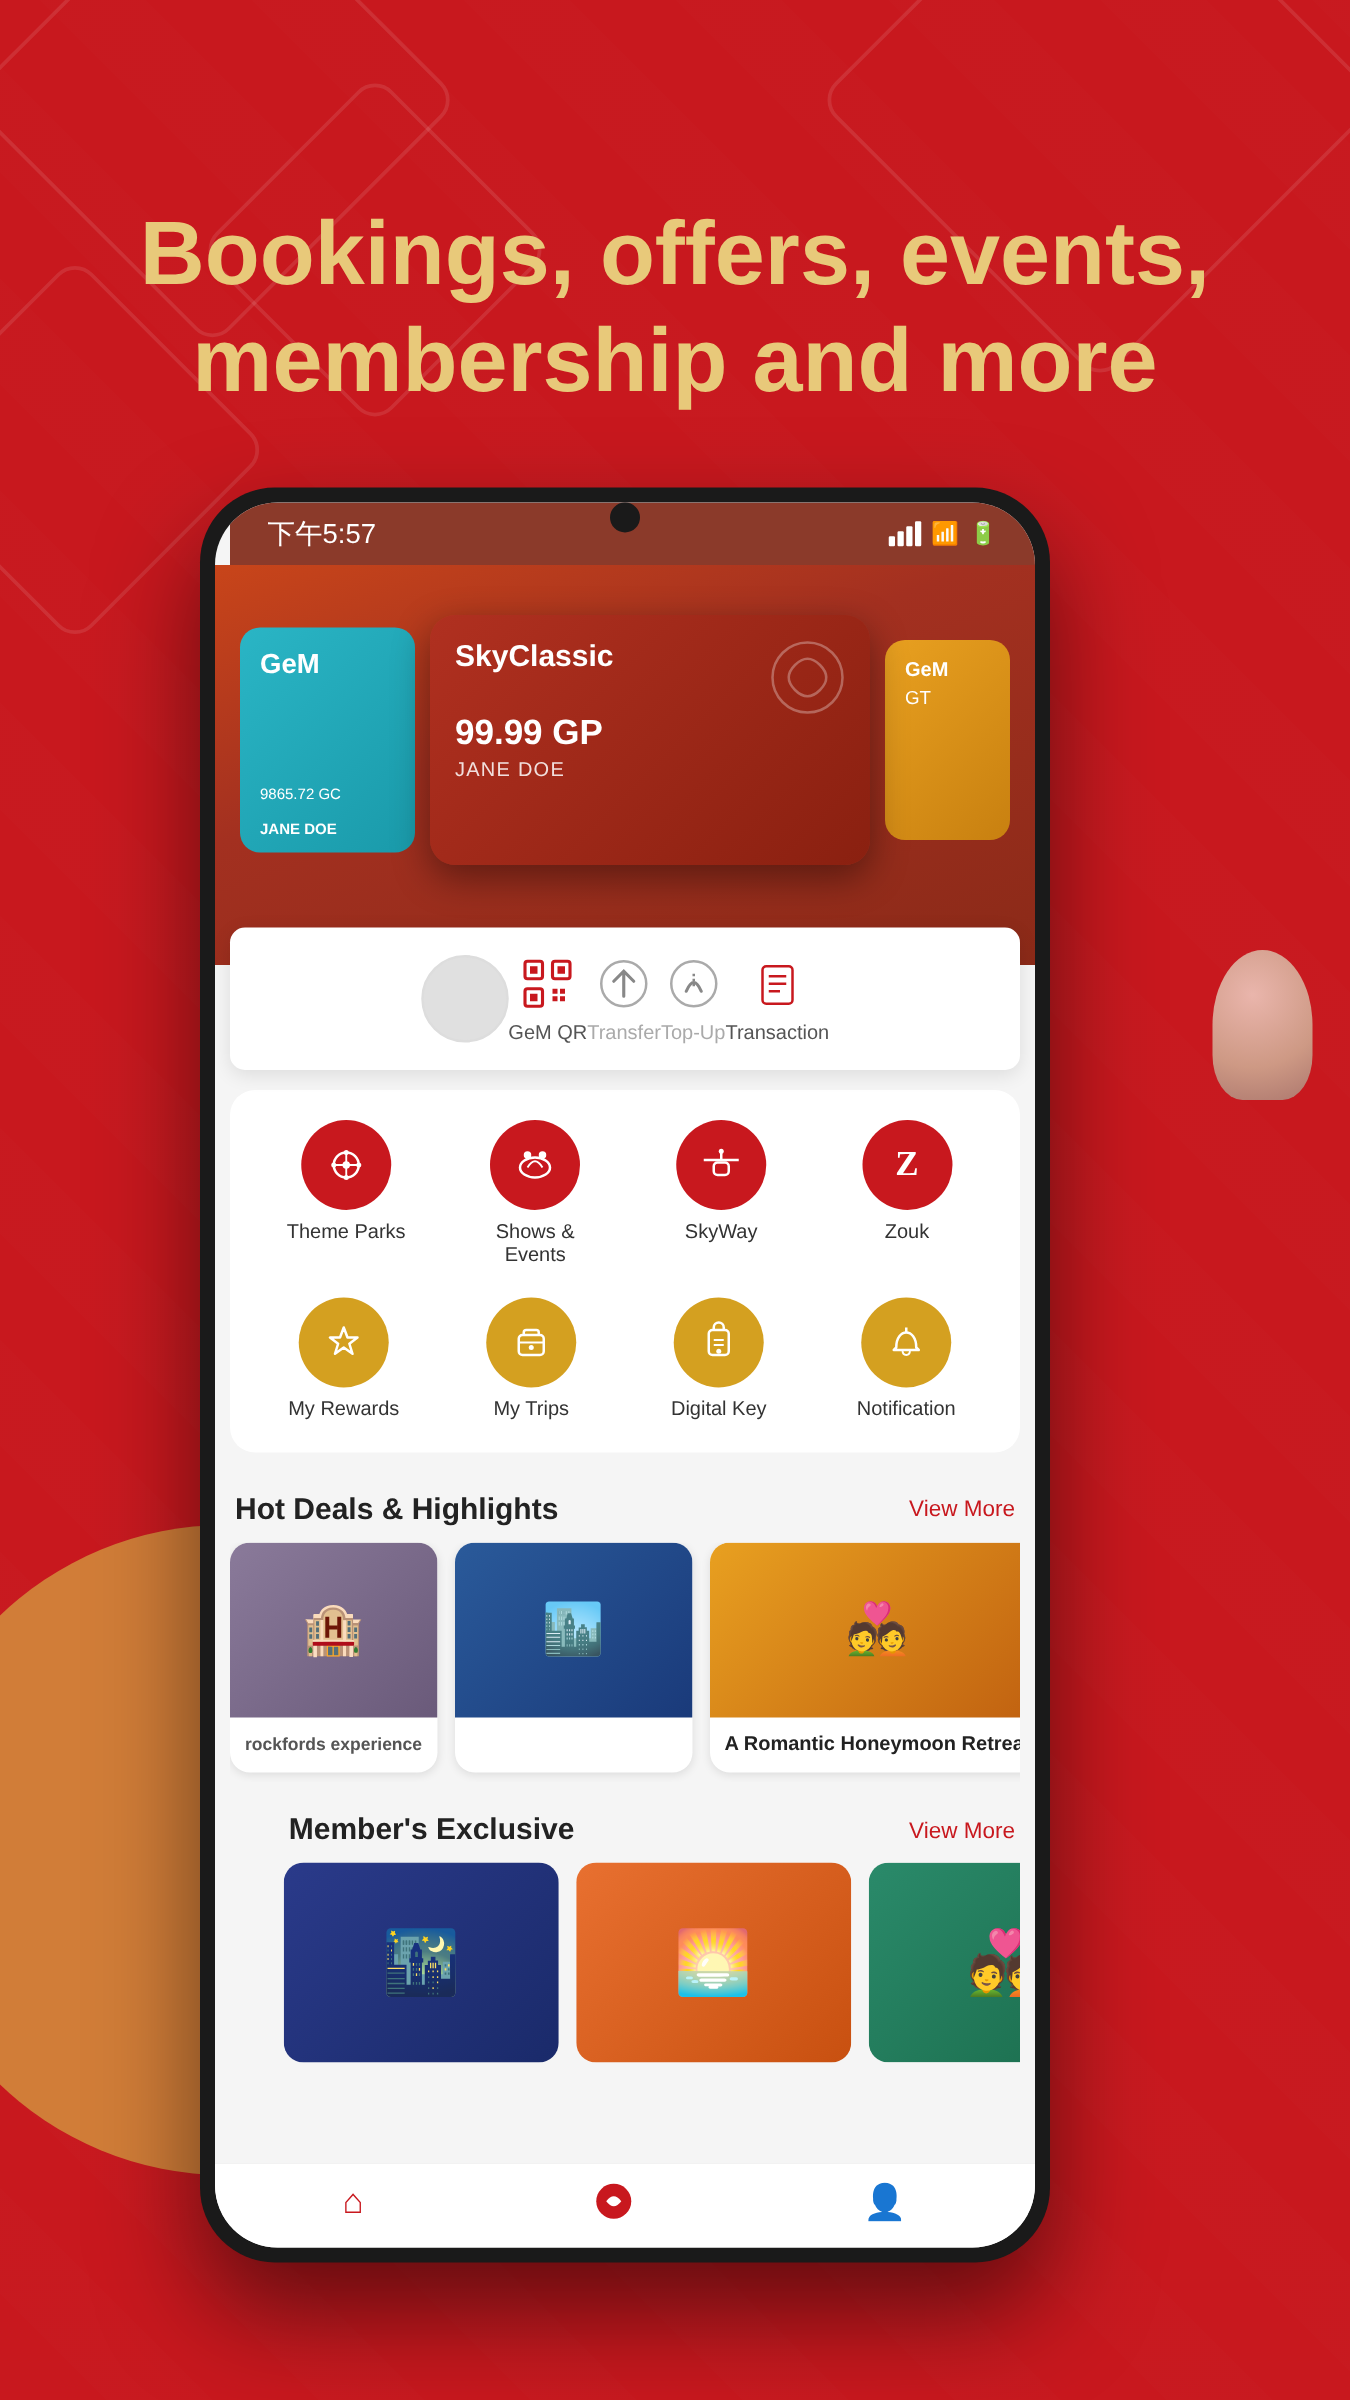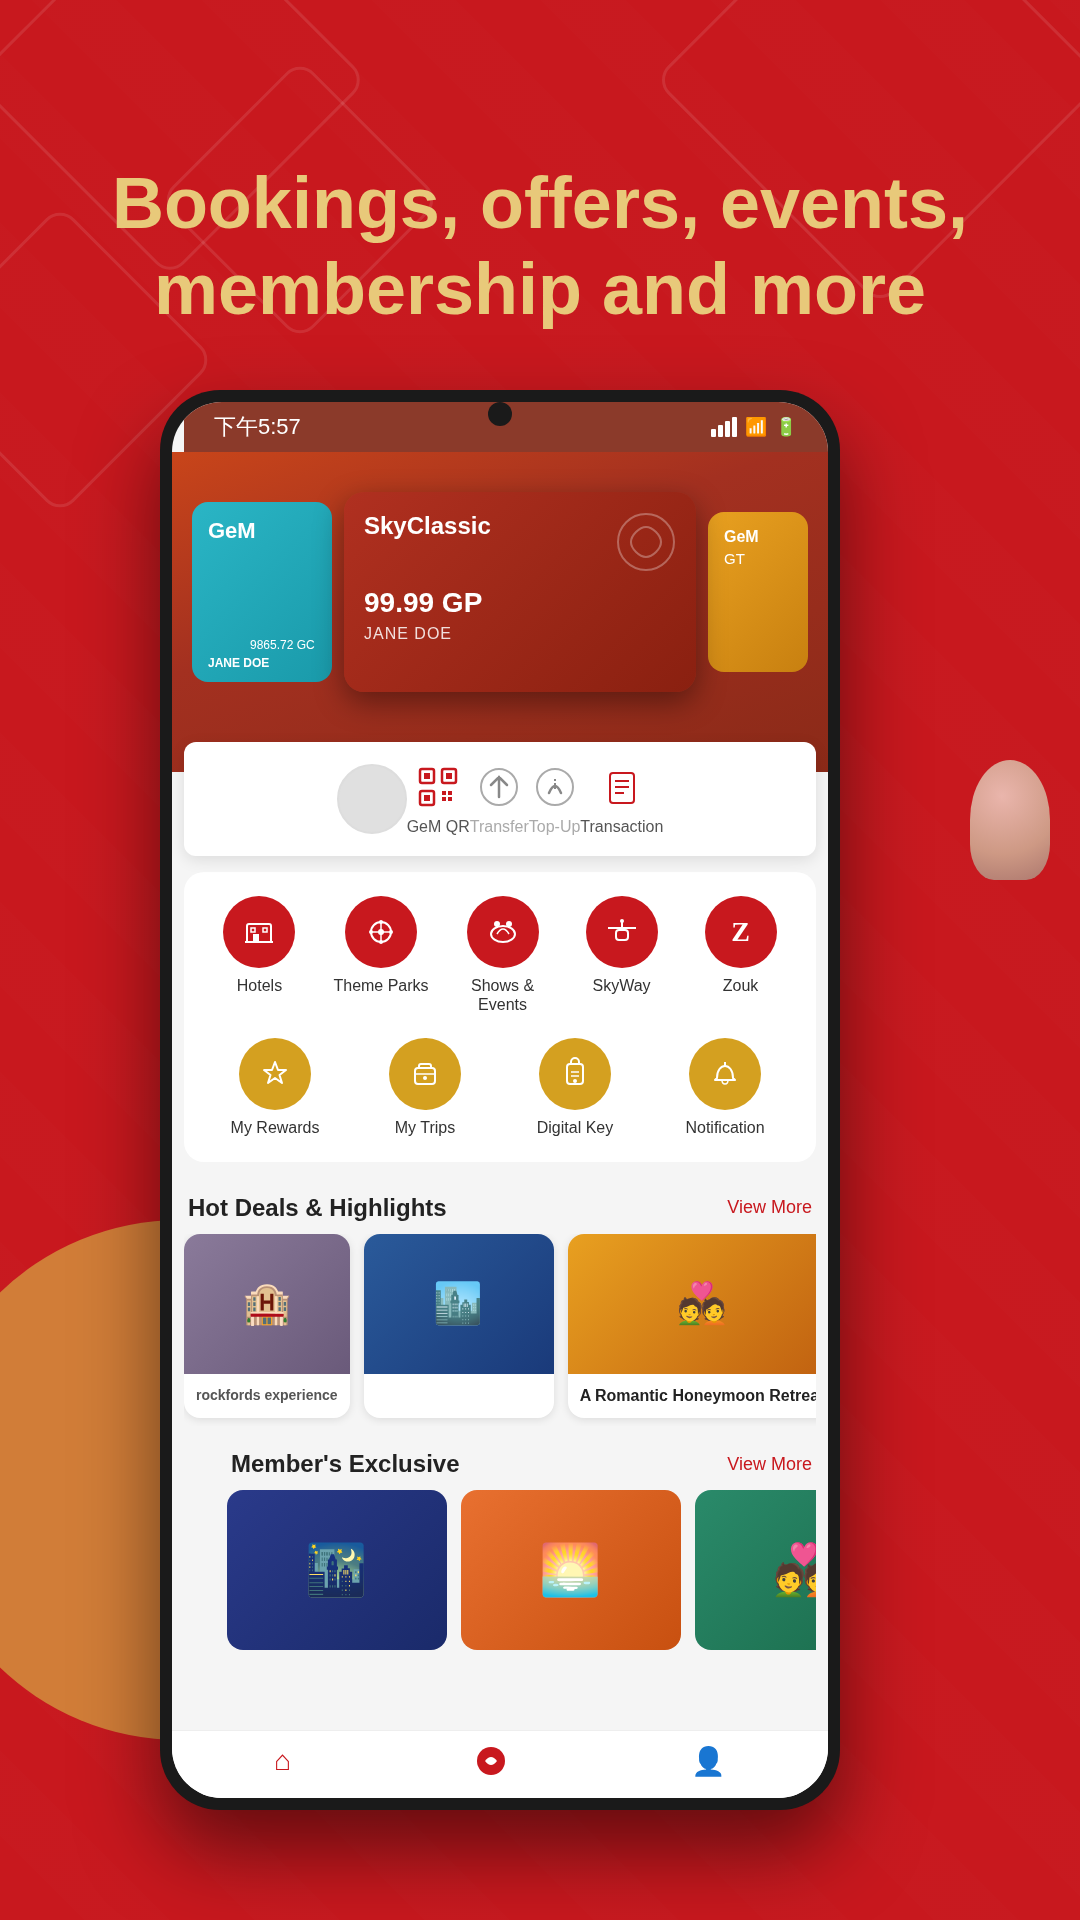--- a/index.html
+++ b/index.html
@@ -175,23 +175,22 @@
     }
     .card-teal-label {
       color: white;
       font-size: 22px;
       font-weight: 700;
     }
     .card-teal-points {
       color: white;
       font-size: 14px;
       position: absolute;
-      bottom: 30px;
+      bottom: 40px;
       left: 16px;
-      margin-left: 42px;
     }
     .card-teal-name {
       color: white;
       font-size: 14px;
       position: absolute;
       bottom: 12px;
       left: 16px;
       font-weight: 600;
     }
 
@@ -217,21 +216,21 @@
       right: 20px;
       top: 20px;
       width: 60px;
       height: 60px;
       opacity: 0.6;
     }
     .card-main-points {
       color: white;
       font-size: 28px;
       font-weight: 700;
-      margin-top: 47px;
+      margin-top: 30px;
     }
     .card-main-name {
       color: rgba(255,255,255,0.85);
       font-size: 16px;
       margin-top: 6px;
       letter-spacing: 1px;
     }
 
     
     .card-gold {
@@ -573,32 +572,20 @@
           <span class="action-label">Transaction</span>
         </div>
       </div>
 
       <div class="main-content">
 
         <div class="menu-section">
 
           <div class="menu-grid-top">
 
-            <div class="menu-item">
-              <div class="menu-icon-circle menu-icon-red">
-                <svg width="36" height="36" viewBox="0 0 36 36">
-                    <path d="M6 28V12a2 2 0 012-2h20a2 2 0 012 2v16" stroke="white" stroke-width="2" fill="none"></path>
-                    <rect x="12" y="20" width="6" height="8" fill="white"></rect>
-                    <rect x="10" y="14" width="4" height="4" fill="none" stroke="white" stroke-width="1.5"></rect>
-                    <rect x="22" y="14" width="4" height="4" fill="none" stroke="white" stroke-width="1.5"></rect>
-                    <line x1="4" y1="28" x2="32" y2="28" stroke="white" stroke-width="2"></line>
-                  </svg>
-              </div>
-              <span class="menu-label">Hotels</span>
-            </div>
 
             <div class="menu-item">
               <div class="menu-icon-circle menu-icon-red">
                 <svg width="36" height="36" viewBox="0 0 36 36">
                     <circle cx="18" cy="18" r="10" fill="none" stroke="white" stroke-width="2"></circle>
                     <circle cx="18" cy="18" r="3" fill="white"></circle>
                     <line x1="18" y1="8" x2="18" y2="28" stroke="white" stroke-width="1.5"></line>
                     <line x1="8" y1="18" x2="28" y2="18" stroke="white" stroke-width="1.5"></line>
                     <circle cx="18" cy="8" r="2" fill="white"></circle>
                     <circle cx="18" cy="28" r="2" fill="white"></circle>

